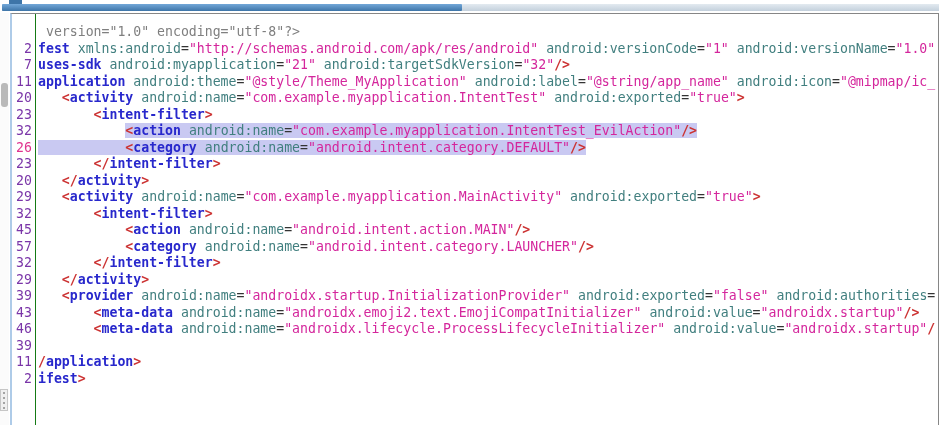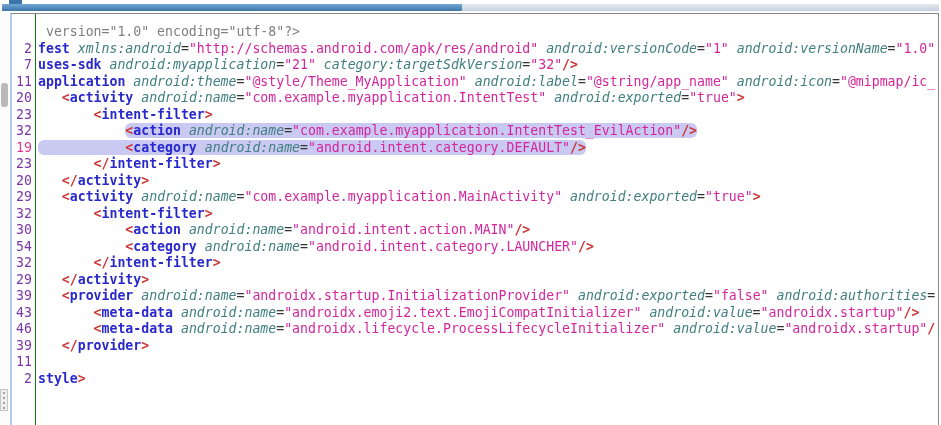--- a/index.html
+++ b/index.html
@@ -55,25 +55,25 @@
   .row{
     display:flex;height:16.5px;line-height:16.5px;
     font-size:13.2px;white-space:pre;
   }
   .num{
     flex:0 0 23px;text-align:right;padding-right:3px;box-sizing:border-box;
     color:var(--c-num);
   }
   .num.num-hl{color:var(--c-numhl);}
   .code{margin-left:1px;padding-left:2px;flex:0 0 auto;}
-  .sel{background:var(--c-sel);border-radius:6px;}
+  .sel{background:var(--c-sel);}
   .t-decl{color:var(--c-decl);}
   .t-tag{color:var(--c-tag);font-weight:bold;text-align:center;}
   .t-brk{color:var(--c-brk);font-weight:bold;}
-  .t-attr{color:var(--c-attr);font-style:italic;}
+  .t-attr{color:var(--c-attr);}
   .t-eq{color:var(--c-eq);}
   .t-str{color:var(--c-str);}
   .t-plain{color:#000000;}
 </style>
 </head>
 <body>
 
 <div>
 
   <div class="hscroll-stub"></div>
@@ -89,36 +89,36 @@
       <i></i>
       <i></i>
       <i></i>
     </div>
 
   <div class="editor">
     <div class="gutter-line"></div>
     <div class="lines" id="code-lines">
         <div class="row"><span class="num"></span><span class="code"><span class="t-plain"> </span><span class="t-decl">version="1.0" encoding="utf-8"?&gt;</span></span></div>
         <div class="row"><span class="num">2</span><span class="code"><span class="t-tag">fest</span><span class="t-attr"> xmlns:android</span><span class="t-eq">=</span><span class="t-str">"http://schemas.android.com/apk/res/android"</span><span class="t-attr"> android:versionCode</span><span class="t-eq">=</span><span class="t-str">"1"</span><span class="t-attr"> android:versionName</span><span class="t-eq">=</span><span class="t-str">"1.0"</span></span></div>
-        <div class="row"><span class="num">7</span><span class="code"><span class="t-tag">uses-sdk</span><span class="t-attr"> android:myapplication</span><span class="t-eq">=</span><span class="t-str">"21"</span><span class="t-attr"> category:targetSdkVersion</span><span class="t-eq">=</span><span class="t-str">"32"</span><span class="t-brk">/&gt;</span></span></div>
+        <div class="row"><span class="num">7</span><span class="code"><span class="t-tag">uses-sdk</span><span class="t-attr"> android:myapplication</span><span class="t-eq">=</span><span class="t-str">"21"</span><span class="t-attr"> android:targetSdkVersion</span><span class="t-eq">=</span><span class="t-str">"32"</span><span class="t-brk">/&gt;</span></span></div>
         <div class="row"><span class="num">11</span><span class="code"><span class="t-tag">application</span><span class="t-attr"> android:theme</span><span class="t-eq">=</span><span class="t-str">"@style/Theme_MyApplication"</span><span class="t-attr"> android:label</span><span class="t-eq">=</span><span class="t-str">"@string/app_name"</span><span class="t-attr"> android:icon</span><span class="t-eq">=</span><span class="t-str">"@mipmap/ic_</span></span></div>
         <div class="row"><span class="num">20</span><span class="code"><span class="t-plain">   </span><span class="t-brk">&lt;</span><span class="t-tag">activity</span><span class="t-attr"> android:name</span><span class="t-eq">=</span><span class="t-str">"com.example.myapplication.IntentTest"</span><span class="t-attr"> android:exported</span><span class="t-eq">=</span><span class="t-str">"true"</span><span class="t-brk">&gt;</span></span></div>
         <div class="row"><span class="num">23</span><span class="code"><span class="t-plain">       </span><span class="t-brk">&lt;</span><span class="t-tag">intent-filter</span><span class="t-brk">&gt;</span></span></div>
         <div class="row"><span class="num">32</span><span class="code"><span class="t-plain">           </span><span class="sel"><span class="t-brk">&lt;</span><span class="t-tag">action</span><span class="t-attr"> android:name</span><span class="t-eq">=</span><span class="t-str">"com.example.myapplication.IntentTest_EvilAction"</span><span class="t-brk">/&gt;</span></span></span></div>
-        <div class="row"><span class="num num-hl">19</span><span class="code"><span class="sel"><span class="t-plain">           </span><span class="t-brk">&lt;</span><span class="t-tag">category</span><span class="t-attr"> android:name</span><span class="t-eq">=</span><span class="t-str">"android.intent.category.DEFAULT"</span><span class="t-brk">/&gt;</span></span></span></div>
+        <div class="row"><span class="num num-hl">26</span><span class="code"><span class="sel"><span class="t-plain">           </span><span class="t-brk">&lt;</span><span class="t-tag">category</span><span class="t-attr"> android:name</span><span class="t-eq">=</span><span class="t-str">"android.intent.category.DEFAULT"</span><span class="t-brk">/&gt;</span></span></span></div>
         <div class="row"><span class="num">23</span><span class="code"><span class="t-plain">       </span><span class="t-brk">&lt;/</span><span class="t-tag">intent-filter</span><span class="t-brk">&gt;</span></span></div>
         <div class="row"><span class="num">20</span><span class="code"><span class="t-plain">   </span><span class="t-brk">&lt;/</span><span class="t-tag">activity</span><span class="t-brk">&gt;</span></span></div>
         <div class="row"><span class="num">29</span><span class="code"><span class="t-plain">   </span><span class="t-brk">&lt;</span><span class="t-tag">activity</span><span class="t-attr"> android:name</span><span class="t-eq">=</span><span class="t-str">"com.example.myapplication.MainActivity"</span><span class="t-attr"> android:exported</span><span class="t-eq">=</span><span class="t-str">"true"</span><span class="t-brk">&gt;</span></span></div>
         <div class="row"><span class="num">32</span><span class="code"><span class="t-plain">       </span><span class="t-brk">&lt;</span><span class="t-tag">intent-filter</span><span class="t-brk">&gt;</span></span></div>
-        <div class="row"><span class="num">30</span><span class="code"><span class="t-plain">           </span><span class="t-brk">&lt;</span><span class="t-tag">action</span><span class="t-attr"> android:name</span><span class="t-eq">=</span><span class="t-str">"android.intent.action.MAIN"</span><span class="t-brk">/&gt;</span></span></div>
-        <div class="row"><span class="num">54</span><span class="code"><span class="t-plain">           </span><span class="t-brk">&lt;</span><span class="t-tag">category</span><span class="t-attr"> android:name</span><span class="t-eq">=</span><span class="t-str">"android.intent.category.LAUNCHER"</span><span class="t-brk">/&gt;</span></span></div>
+        <div class="row"><span class="num">45</span><span class="code"><span class="t-plain">           </span><span class="t-brk">&lt;</span><span class="t-tag">action</span><span class="t-attr"> android:name</span><span class="t-eq">=</span><span class="t-str">"android.intent.action.MAIN"</span><span class="t-brk">/&gt;</span></span></div>
+        <div class="row"><span class="num">57</span><span class="code"><span class="t-plain">           </span><span class="t-brk">&lt;</span><span class="t-tag">category</span><span class="t-attr"> android:name</span><span class="t-eq">=</span><span class="t-str">"android.intent.category.LAUNCHER"</span><span class="t-brk">/&gt;</span></span></div>
         <div class="row"><span class="num">32</span><span class="code"><span class="t-plain">       </span><span class="t-brk">&lt;/</span><span class="t-tag">intent-filter</span><span class="t-brk">&gt;</span></span></div>
         <div class="row"><span class="num">29</span><span class="code"><span class="t-plain">   </span><span class="t-brk">&lt;/</span><span class="t-tag">activity</span><span class="t-brk">&gt;</span></span></div>
         <div class="row"><span class="num">39</span><span class="code"><span class="t-plain">   </span><span class="t-brk">&lt;</span><span class="t-tag">provider</span><span class="t-attr"> android:name</span><span class="t-eq">=</span><span class="t-str">"androidx.startup.InitializationProvider"</span><span class="t-attr"> android:exported</span><span class="t-eq">=</span><span class="t-str">"false"</span><span class="t-attr"> android:authorities</span><span class="t-eq">=</span></span></div>
         <div class="row"><span class="num">43</span><span class="code"><span class="t-plain">       </span><span class="t-brk">&lt;</span><span class="t-tag">meta-data</span><span class="t-attr"> android:name</span><span class="t-eq">=</span><span class="t-str">"androidx.emoji2.text.EmojiCompatInitializer"</span><span class="t-attr"> android:value</span><span class="t-eq">=</span><span class="t-str">"androidx.startup"</span><span class="t-brk">/&gt;</span></span></div>
         <div class="row"><span class="num">46</span><span class="code"><span class="t-plain">       </span><span class="t-brk">&lt;</span><span class="t-tag">meta-data</span><span class="t-attr"> android:name</span><span class="t-eq">=</span><span class="t-str">"androidx.lifecycle.ProcessLifecycleInitializer"</span><span class="t-attr"> android:value</span><span class="t-eq">=</span><span class="t-str">"androidx.startup"</span><span class="t-brk">/</span></span></div>
-        <div class="row"><span class="num">39</span><span class="code"><span class="t-plain">   </span><span class="t-brk">&lt;/</span><span class="t-tag">provider</span><span class="t-brk">&gt;</span></span></div>
-        <div class="row"><span class="num">11</span></div>
-        <div class="row"><span class="num">2</span><span class="code"><span class="t-tag">style</span><span class="t-brk">&gt;</span></span></div>
+        <div class="row"><span class="num">39</span></div>
+        <div class="row"><span class="num">11</span><span class="code"><span class="t-brk">/</span><span class="t-tag">application</span><span class="t-brk">&gt;</span></span></div>
+        <div class="row"><span class="num">2</span><span class="code"><span class="t-tag">ifest</span><span class="t-brk">&gt;</span></span></div>
       </div>
   </div>
 
 </div>
 
 </body></html>

